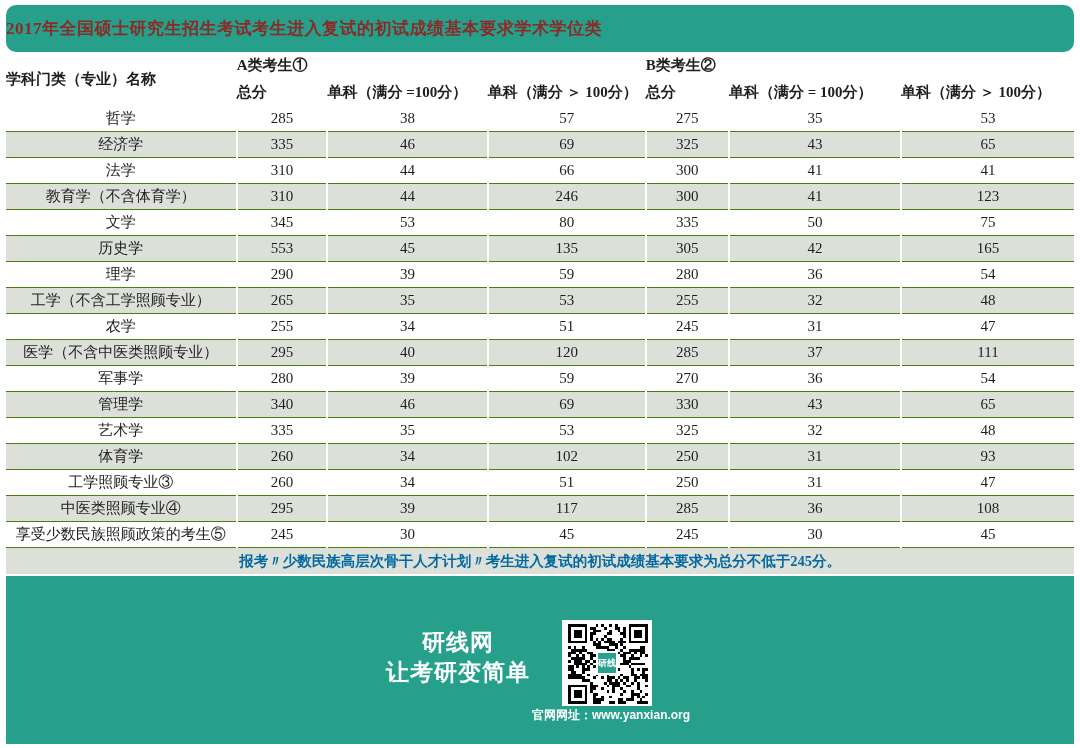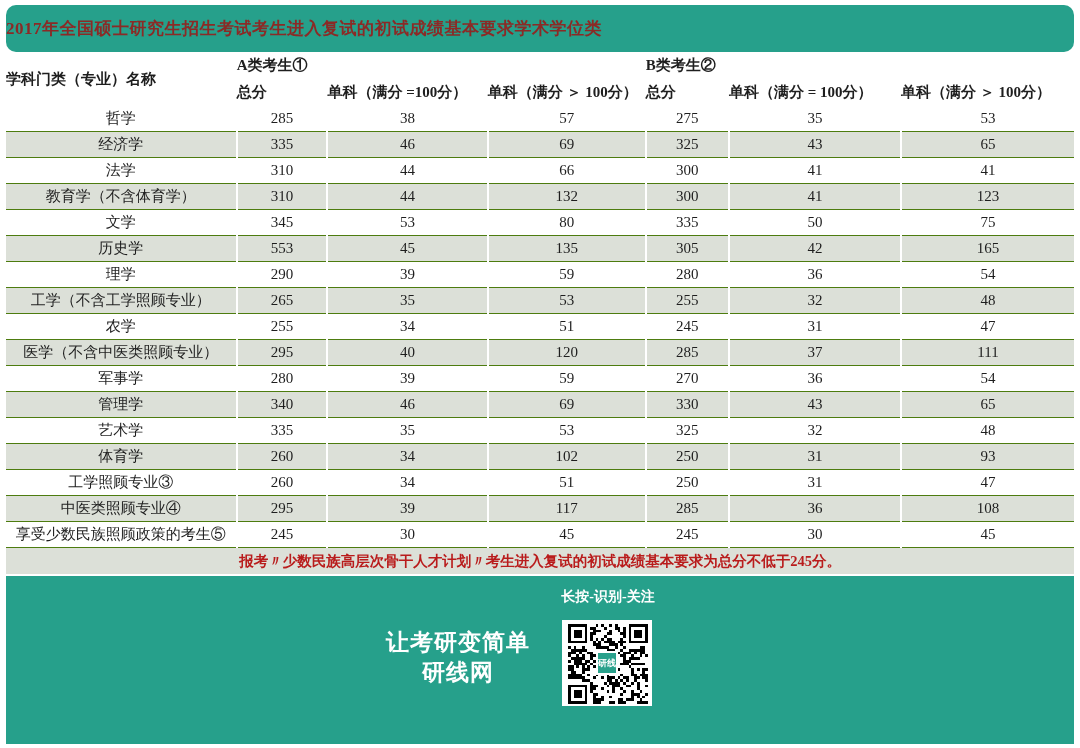--- a/index.html
+++ b/index.html
@@ -60,21 +60,21 @@
   .score-table tbody td + td { border-left: 2px solid #ffffff; }
   
   .note-row {
     height: 26px;
     background: #dce0d8;
     display: flex;
     align-items: center;
     justify-content: center;
     font-size: 14.5px;
     font-weight: bold;
-    color: #b91c1c;
+    color: #0369a1;
   }
   
   .footer-band {
     position: relative;
     height: 168px;
     margin-top: 2px;
     background: #26a08b;
     color: #ffffff;
   }
   .qr-caption {
@@ -197,21 +197,21 @@
       <td>44</td>
       <td>66</td>
       <td>300</td>
       <td>41</td>
       <td>41</td>
     </tr>
         <tr>
       <td>教育学（不含体育学）</td>
       <td>310</td>
       <td>44</td>
-      <td>132</td>
+      <td>246</td>
       <td>300</td>
       <td>41</td>
       <td>123</td>
     </tr>
         <tr>
       <td>文学</td>
       <td>345</td>
       <td>53</td>
       <td>80</td>
       <td>335</td>
@@ -325,24 +325,23 @@
       <td>245</td>
       <td>30</td>
       <td>45</td>
     </tr>
       </tbody>
   </table>
 
   <div class="note-row">报考〃少数民族高层次骨干人才计划〃考生进入复试的初试成绩基本要求为总分不低于245分。</div>
 
   <footer class="footer-band">
-    <div class="qr-caption">长按-识别-关注</div>
     <div class="brand">
+      <div>研线网</div>
       <div>让考研变简单</div>
-      <div>研线网</div>
     </div>
     <div class="qr-box">
       <svg id="qr-svg" viewBox="0 0 29 29" shape-rendering="crispEdges">
           <rect x="0" y="0" width="29" height="29" fill="#ffffff"></rect>
           <rect x="0" y="0" width="7" height="7" fill="#000"></rect>
           <rect x="1" y="1" width="5" height="5" fill="#fff"></rect>
           <rect x="2" y="2" width="3" height="3" fill="#000"></rect>
           <rect x="22" y="0" width="7" height="7" fill="#000"></rect>
           <rect x="23" y="1" width="5" height="5" fill="#fff"></rect>
           <rect x="24" y="2" width="3" height="3" fill="#000"></rect>
@@ -618,15 +617,18 @@
           <rect x="20" y="28" width="1" height="1" fill="#000"></rect>
           <rect x="25" y="28" width="1" height="1" fill="#000"></rect>
           <rect x="26" y="28" width="1" height="1" fill="#000"></rect>
           <rect x="27" y="28" width="1" height="1" fill="#000"></rect>
           <rect x="28" y="28" width="1" height="1" fill="#000"></rect>
         </svg>
       <div class="qr-logo">
         <span>研线</span>
       </div>
     </div>
+    <div class="website">
+      <span class="lbl">官网网址：</span><span>www.yanxian.org</span>
+    </div>
   </footer>
 
 </div>
 
 </body></html>

